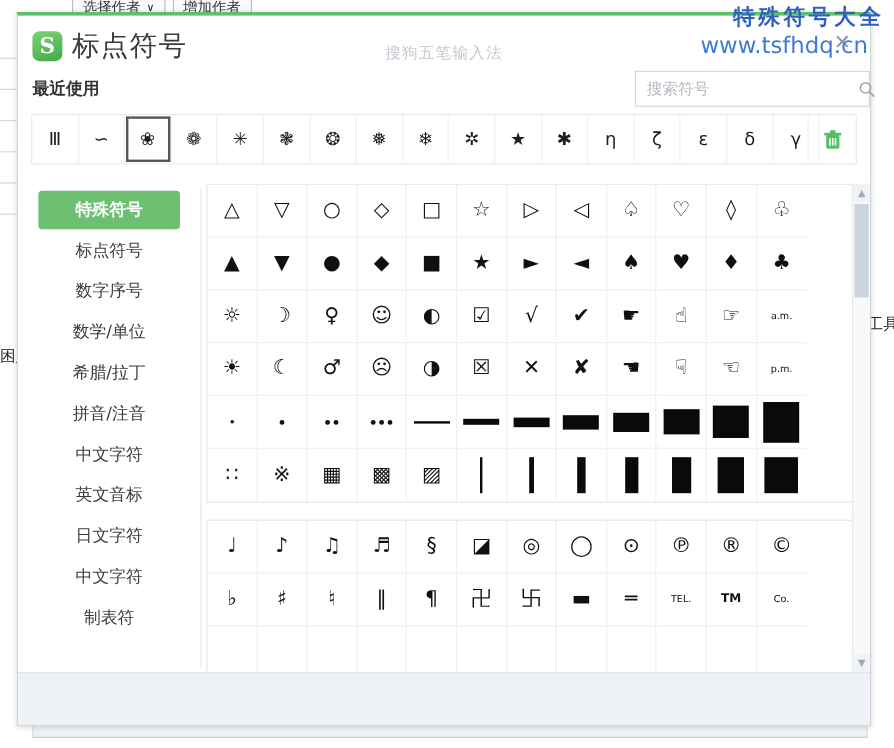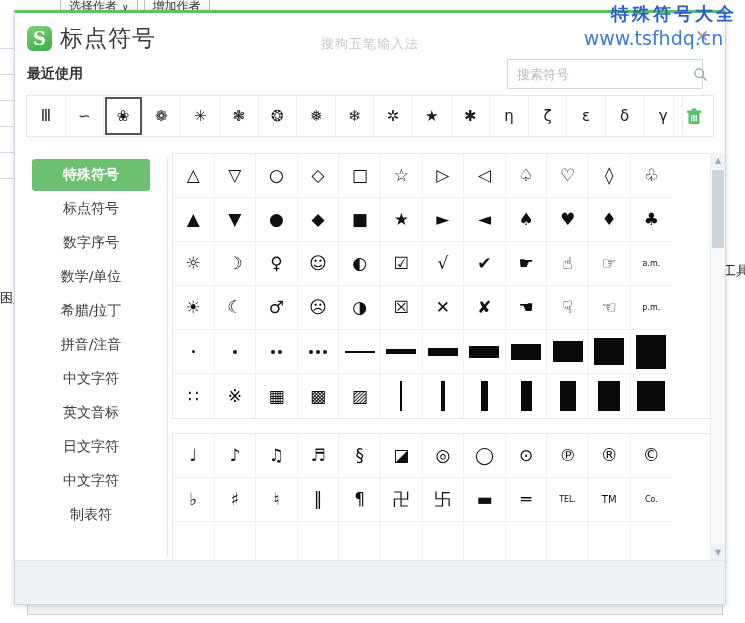--- a/index.html
+++ b/index.html
@@ -104,21 +104,21 @@
     cursor: pointer; line-height: 1;
   }
 
   
   .row2 { position: relative; height: 36px; }
   .recent-label {
     position: absolute; left: 12px; top: 6px;
     font-size: 14px; font-weight: bold; color: #333;
   }
   .search-box {
-    position: absolute; right: 22px; top: 0px;
+    position: absolute; right: 0; top: 0px;
     width: 196px; height: 30px;
     border: 1px solid #d3d8dd; background: #fff;
     display: flex; align-items: center;
   }
   .search-input {
     flex: 1; border: 0; outline: none; background: transparent;
     font-size: 13px; color: #444; padding: 0 6px 0 9px;
     font-family: "DejaVu Sans", "Liberation Sans", sans-serif;
   }
   .search-input::placeholder { color: #b3b9bf; }
@@ -193,21 +193,21 @@
     height: 44px;
     border-right: 1px solid #eef1f4;
     border-bottom: 1px solid #eef1f4;
     display: flex; align-items: center; justify-content: center;
     font-size: 17px; color: #101010;
     cursor: pointer;
     font-family: "DejaVu Sans", "Liberation Sans", serif;
     overflow: hidden;
     line-height: 1;
   }
-  .cell.small { font-size: 10px; }
+  .cell.small { font-size: 10px; font-weight: bold; }
   .cell.tiny { font-size: 8px; }
   .cell:last-child { border-right: 0; }
   .grid-row:last-child .cell { border-bottom: 0; }
 
   
   .blk { background: #0a0a0a; }
   .dotset { display: flex; gap: 3px; align-items: center; }
   .dot { background: #111; border-radius: 50%; }
 
   

